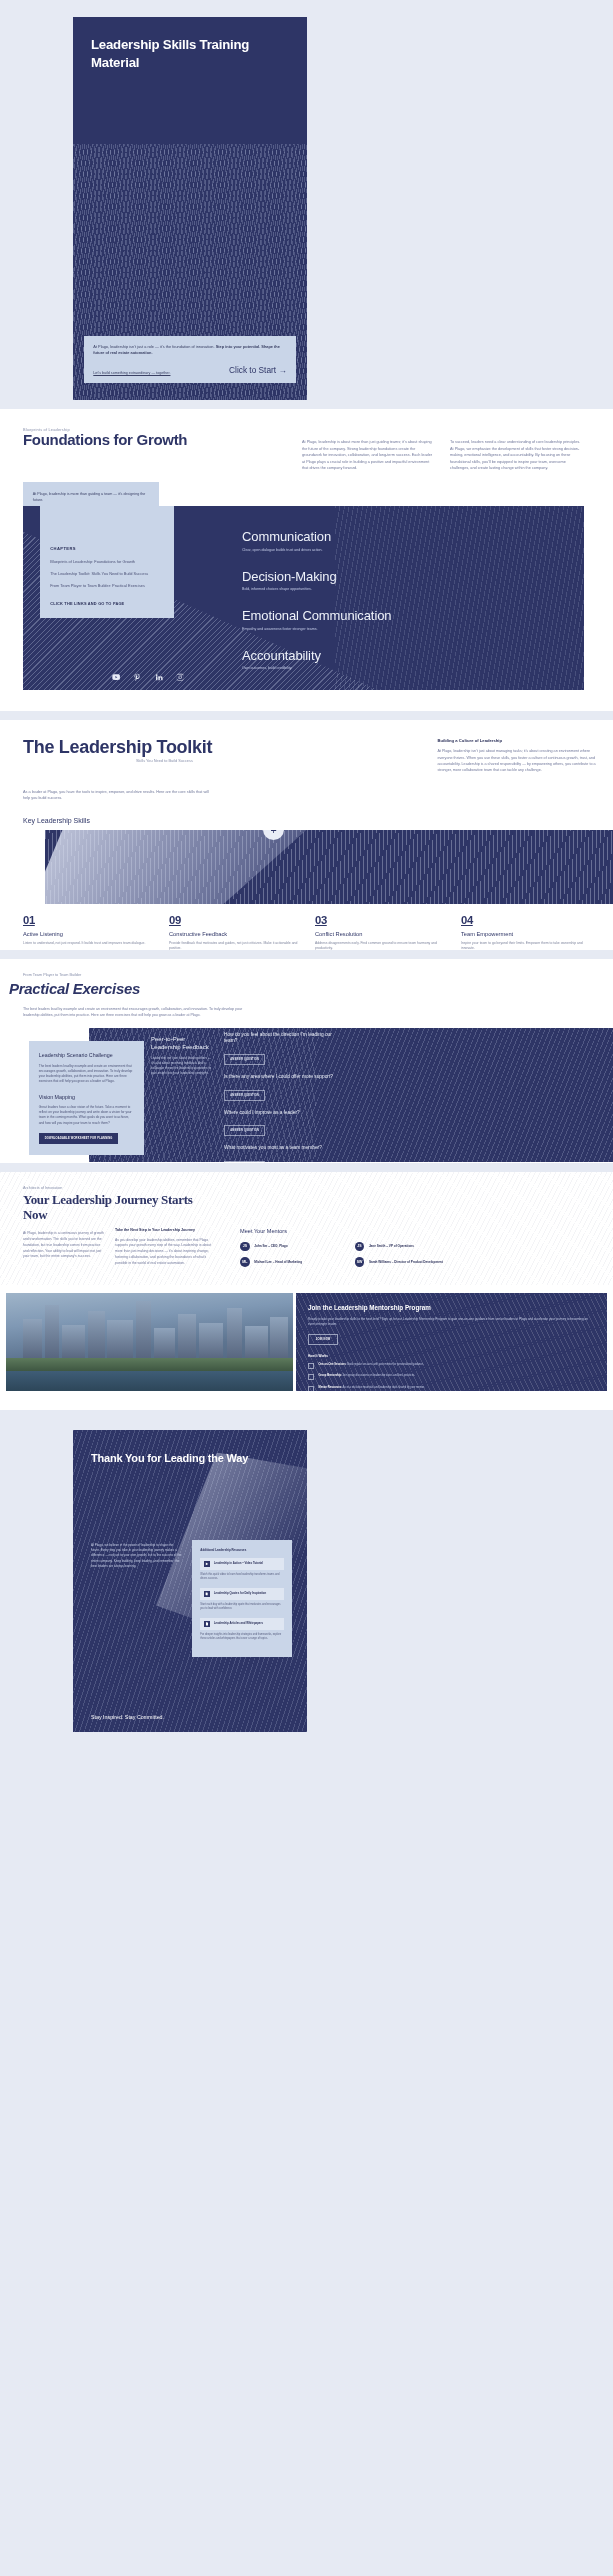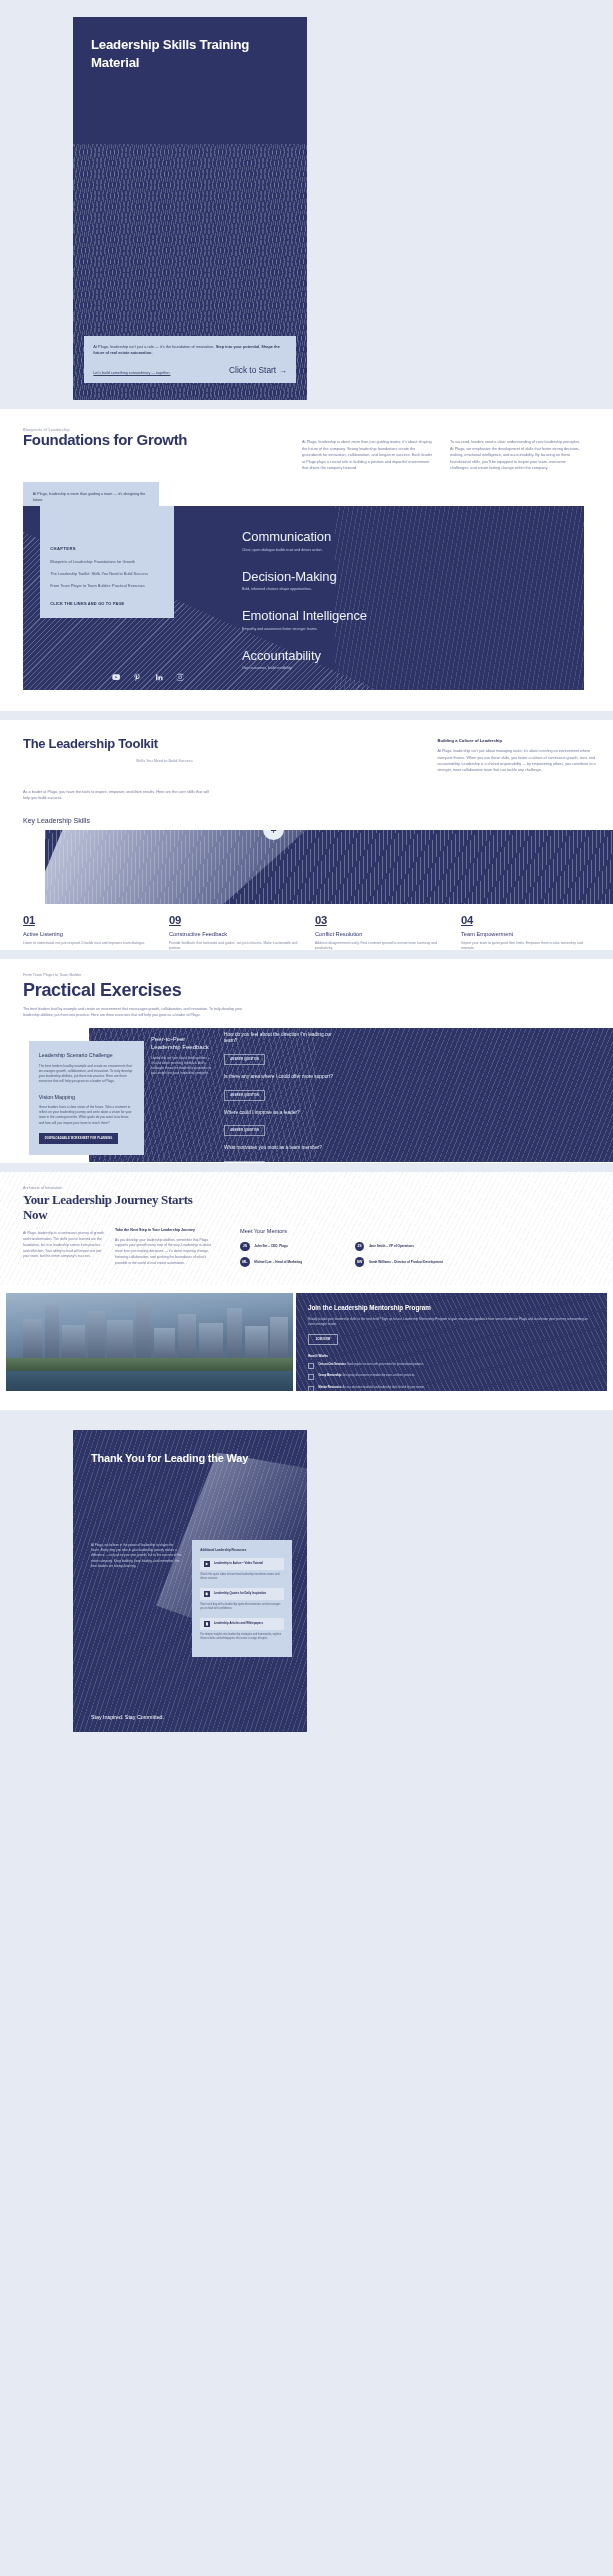--- a/index.html
+++ b/index.html
@@ -121,21 +121,21 @@
   .comp{margin-bottom:15px;}
   .comp h4{font-size:13px;font-weight:400;color:#eef2fa;letter-spacing:-0.1px;margin-bottom:3.8px;}
   .comp p{font-size:3.6px;line-height:1.6;color:#c3cbe6;}
   #fd-social{position:absolute;left:89px;bottom:9px;display:flex;gap:13px;align-items:center;}
   .sicon{width:8.3px;height:8.3px;display:flex;align-items:center;justify-content:center;color:#e8ecf7;}
   .sicon svg{width:8.3px;height:8.3px;fill:#e8ecf7;}
 
   
   #slide-toolkit{height:230px;margin-top:9px;background:#fff;position:relative;overflow:hidden;}
   #tk-title{position:absolute;left:23px;top:16.6px;width:249px;}
-  #tk-title .h2{font-size:13px;}
+  #tk-title .h2{font-size:18px;}
   #tk-sub{position:absolute;left:136px;top:38px;width:91px;font-size:3.9px;line-height:1.5;color:var(--muted2);}
   #tk-lead{position:absolute;left:23px;top:69px;width:189px;font-size:3.8px;line-height:1.7;color:#70779a;}
   #tk-kls{position:absolute;left:23px;top:97px;font-size:7px;color:var(--navy);font-weight:400;}
   #tk-right{position:absolute;right:16.6px;top:18px;width:159px;}
   #tk-right h5{font-size:4.2px;font-weight:700;color:#2a2f58;margin-bottom:5.3px;}
   #tk-right p{font-size:3.7px;line-height:1.72;color:#70779a;}
   #tk-band{
     position:absolute;left:45px;right:0;top:110px;height:74px;background:var(--navy);overflow:hidden;
   }
   #tk-band .fan{
@@ -156,21 +156,21 @@
   }
   #tk-cards{position:absolute;left:23px;right:16.6px;top:195px;display:flex;gap:10.6px;}
   .tk-card{flex:1;}
   .tk-num{font-size:11.3px;font-weight:700;color:var(--navy);letter-spacing:-0.4px;line-height:1;text-decoration:underline;}
   .tk-name{font-size:5.7px;color:var(--navy);margin:4.5px 0 3.8px;font-weight:400;}
   .tk-desc{font-size:3.4px;line-height:1.62;color:#81879f;min-height:16.6px;}
 
   
   #slide-exercises{height:204px;margin-top:9px;background:#fff;position:relative;overflow:hidden;}
   #ex-eyebrow{position:absolute;left:23px;top:13.6px;font-size:3.8px;color:var(--muted2);}
-  #ex-title{position:absolute;left:23px;top:21px;font-size:18px;font-weight:700;letter-spacing:-0.3px;}
+  #ex-title{position:absolute;left:9px;top:21px;font-size:15px;font-weight:700;letter-spacing:-0.3px;font-style:italic;}
   #ex-lead{position:absolute;left:23px;top:47px;width:227px;font-size:3.6px;line-height:1.72;color:#70779a;}
   #ex-dark{
     position:absolute;left:89px;right:0;top:69px;height:134px;background:var(--navy);overflow:hidden;
   }
   #ex-dark .flow{
     position:absolute;inset:0;
     background-image:repeating-linear-gradient(112deg,
       rgba(205,214,238,.22) 0px, rgba(205,214,238,.22) 0.8px,
       rgba(205,214,238,0) 0.8px, rgba(205,214,238,0) 4.5px);
   }
@@ -331,21 +331,21 @@
         <div id="fd-comp">
           <div class="comp">
             <h4>Communication</h4>
             <p>Clear, open dialogue builds trust and drives action.</p>
           </div>
           <div class="comp">
             <h4>Decision-Making</h4>
             <p>Bold, informed choices shape opportunities.</p>
           </div>
           <div class="comp">
-            <h4>Emotional Intelligence</h4>
+            <h4>Emotional Communication</h4>
             <p>Empathy and awareness foster stronger teams.</p>
           </div>
           <div class="comp">
             <h4>Accountability</h4>
             <p>Own outcomes, build credibility.</p>
           </div>
         </div>
 
         <div id="fd-social">
           <span class="sicon">

